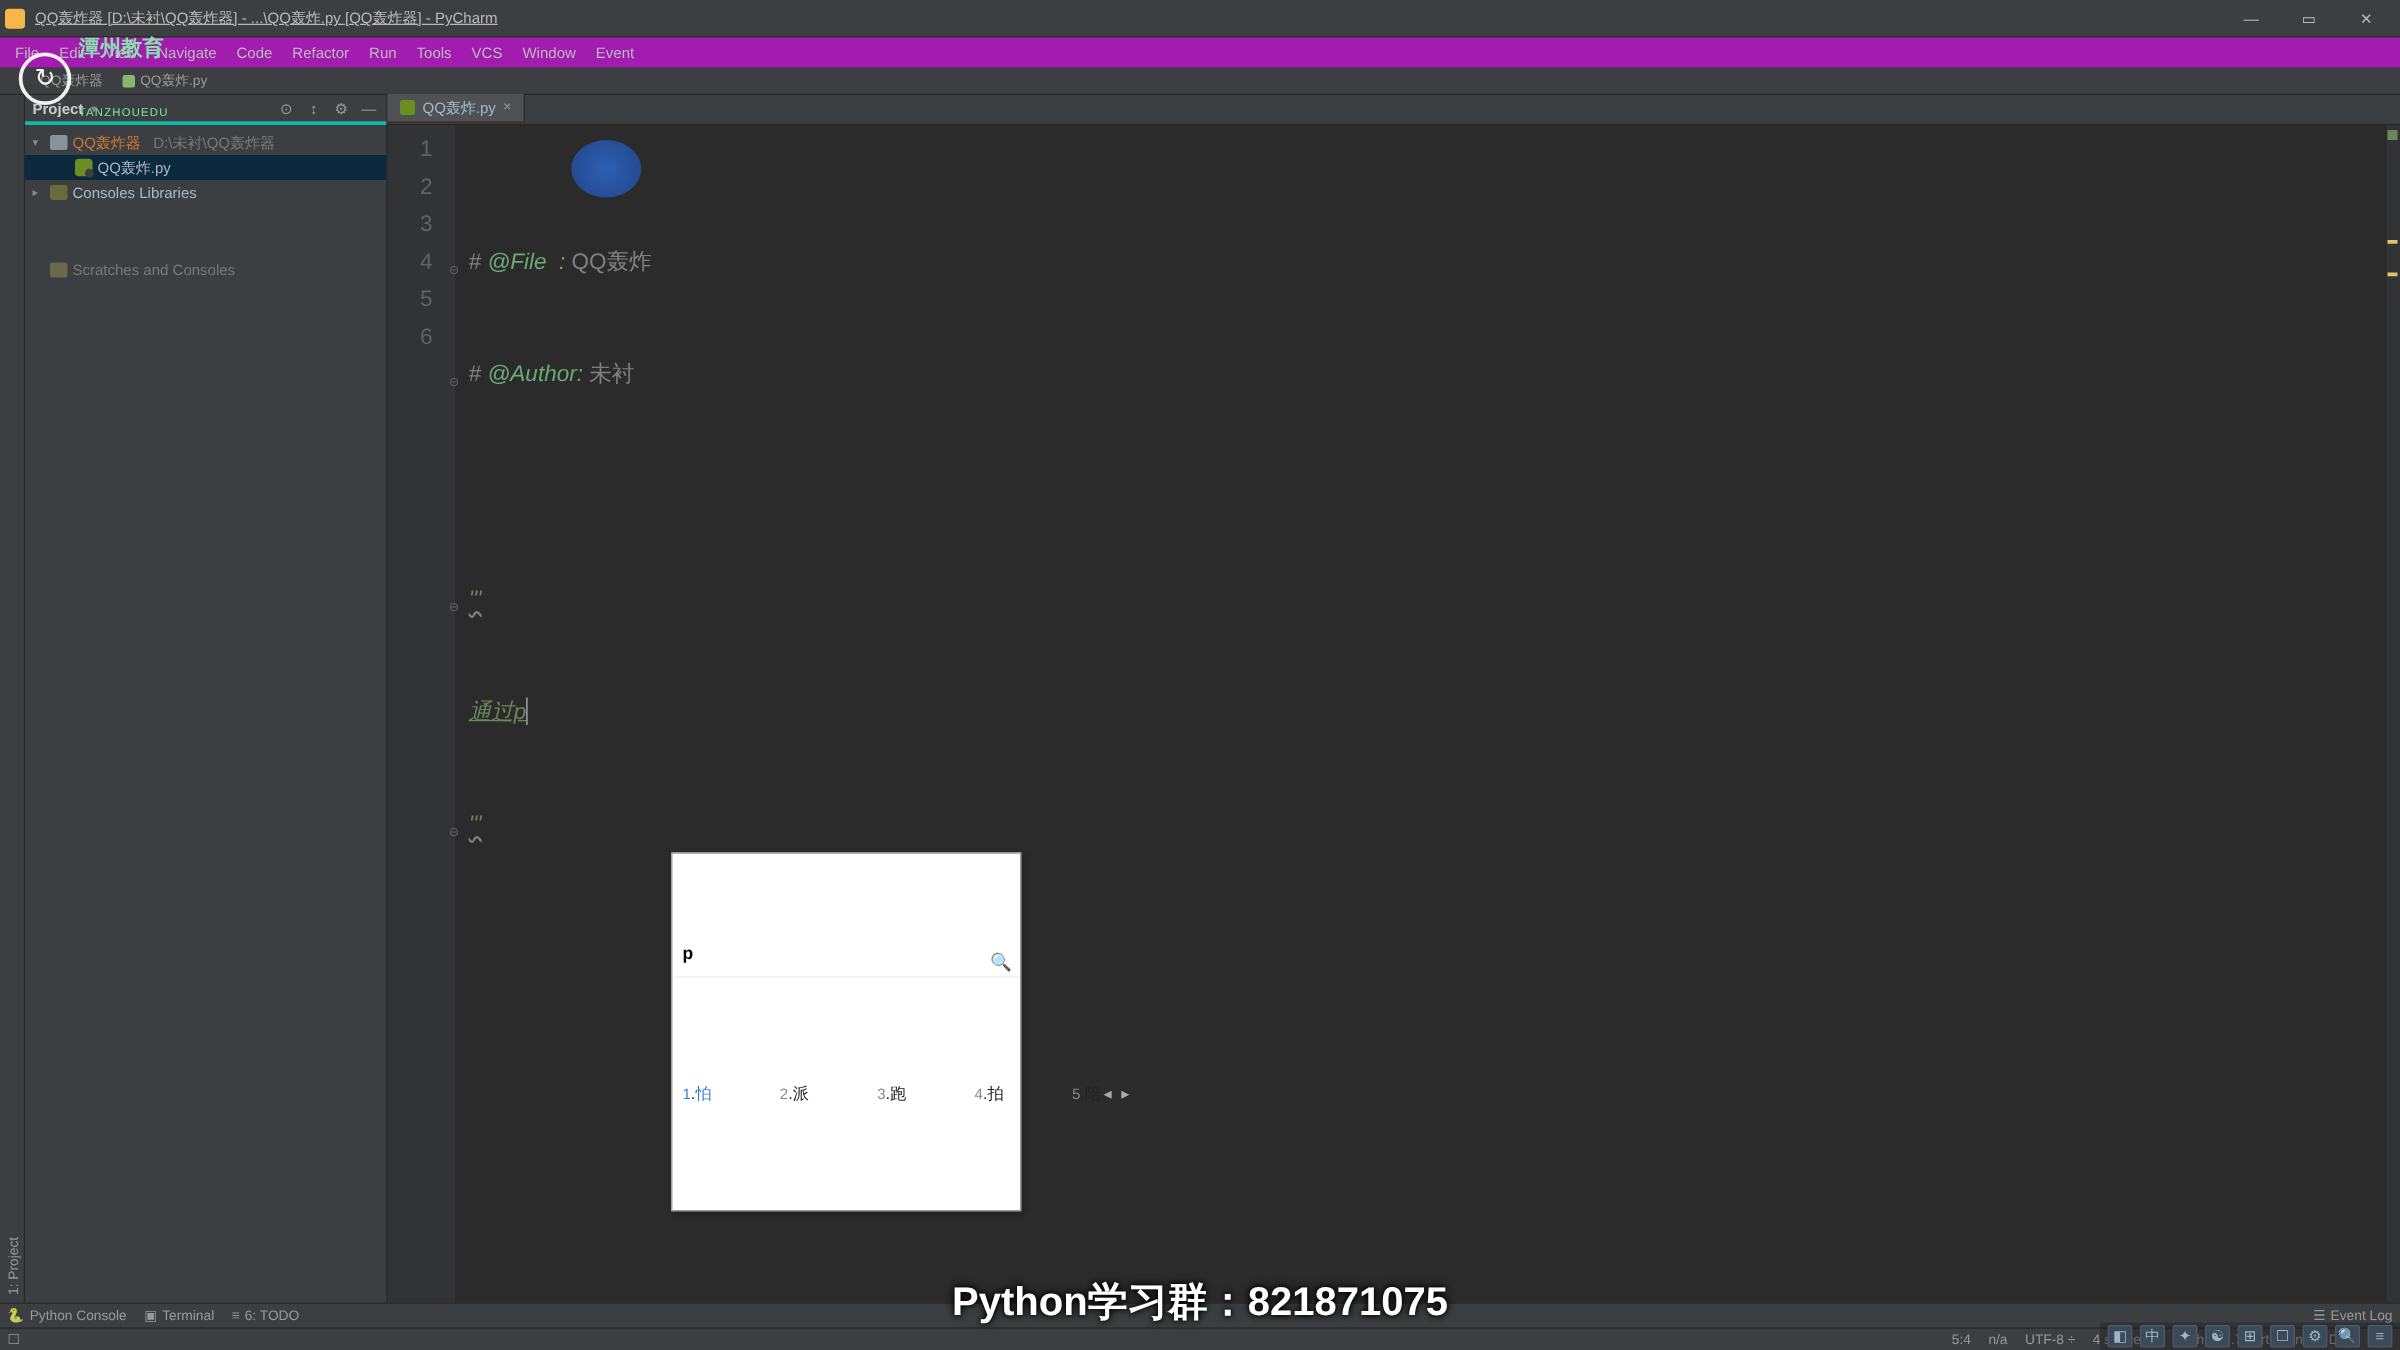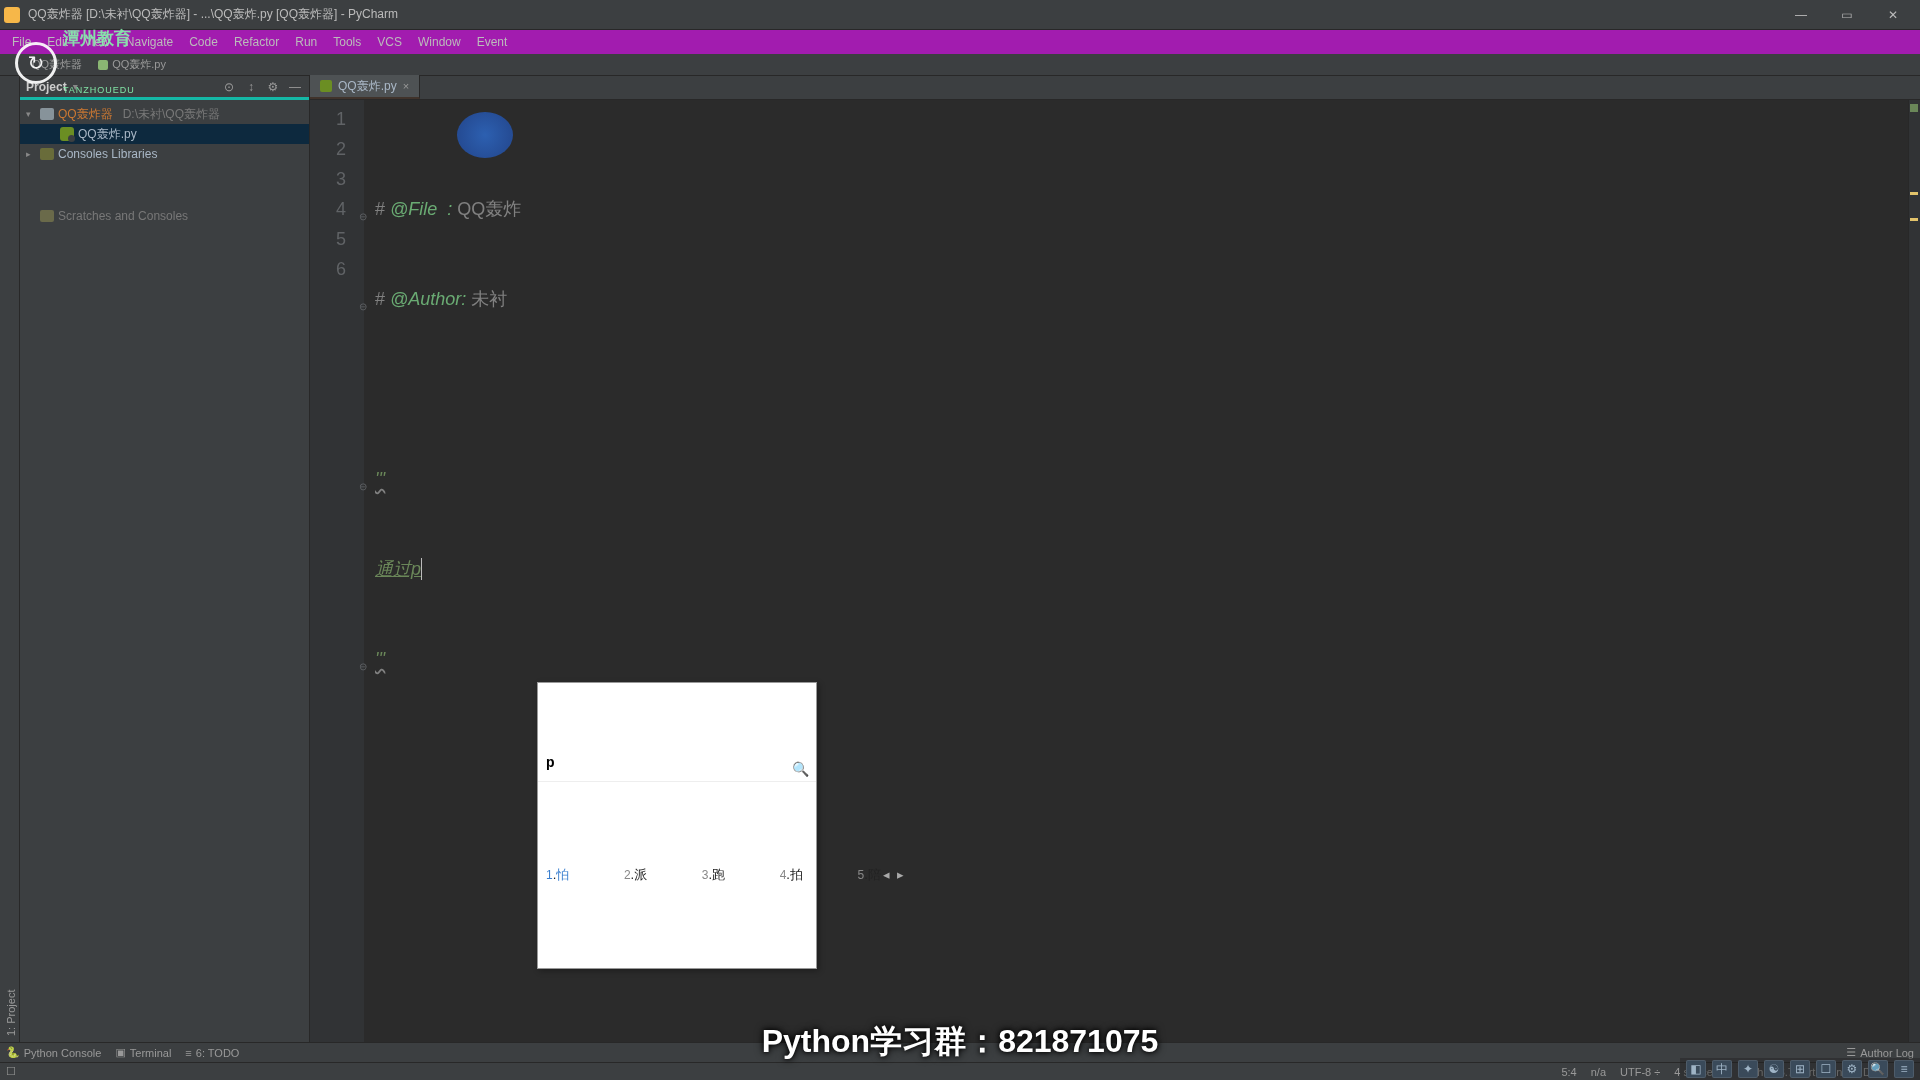--- a/index.html
+++ b/index.html
@@ -1,21 +1,21 @@
 <!DOCTYPE html>
 <html><head>
 <meta charset="utf-8">
 <style>
 * { margin: 0; padding: 0; box-sizing: border-box; font-family: "Segoe UI", Arial, sans-serif; }
 body { background: #2b2b2b; color: #a9b7c6; overflow: hidden; width: 1920px; height: 1080px; position: relative; }
 
 
 .titlebar { height: 30px; background: #3c3f41; display: flex; align-items: center; padding: 0 4px; border-bottom: 1px solid #282828; }
 .titlebar .app-icon { width: 16px; height: 16px; background: #f6b749; border-radius: 3px; margin-right: 8px; }
-.titlebar .title { font-size: 12px; color: #bbbbbb; flex: 1; }
+.titlebar .title { font-size: 12px; color: #bbbbbb; flex: 1; text-decoration: underline; }
 .titlebar .win-controls { display: flex; gap: 0; }
 .titlebar .win-btn { width: 46px; height: 30px; display: flex; align-items: center; justify-content: center; color: #bbbbbb; font-size: 12px; cursor: pointer; }
 
 
 .menubar { height: 24px; background: #a21caf; display: flex; align-items: center; padding: 0 4px; position: relative; }
 .menubar .menu-item { padding: 2px 8px; font-size: 12px; color: #bbbbbb; cursor: pointer; }
 
 
 .logo-wm { position: absolute; left: 15px; top: 30px; display: flex; align-items: center; z-index: 50; opacity: 0.92; }
 .logo-wm .circ { width: 42px; height: 42px; border: 3px solid #fff; border-radius: 50%; display:flex; align-items:center; justify-content:center; color:#fff; font-size:20px; }
@@ -272,21 +272,21 @@
       <span>▣</span>
       <span>Terminal</span>
     </div>
   <div class="bt">
       <span>≡</span>
       <span>6: TODO</span>
     </div>
   <div class="spacer"></div>
   <div class="evlog">
       <span>☰</span>
-      <span>Author Log</span>
+      <span>Event Log</span>
     </div>
 </div>
 
 <div class="status">
   <span>☐</span>
   <div class="spacer"></div>
   <span>5:4</span>
   <span>n/a</span>
   <span><span>UTF-8</span> ÷</span>
   <span><span>4 spaces</span> ÷</span>

